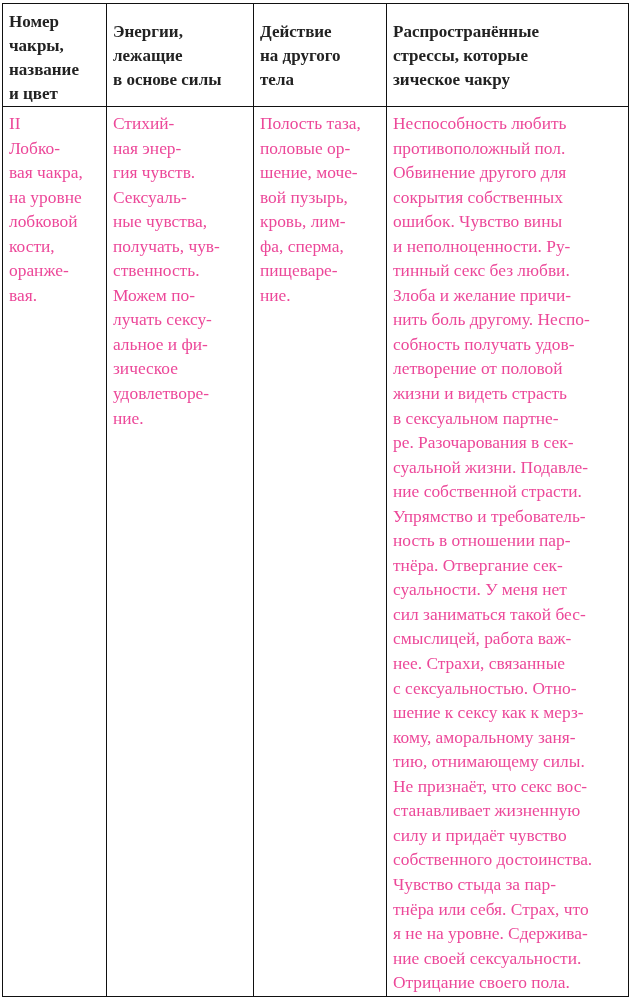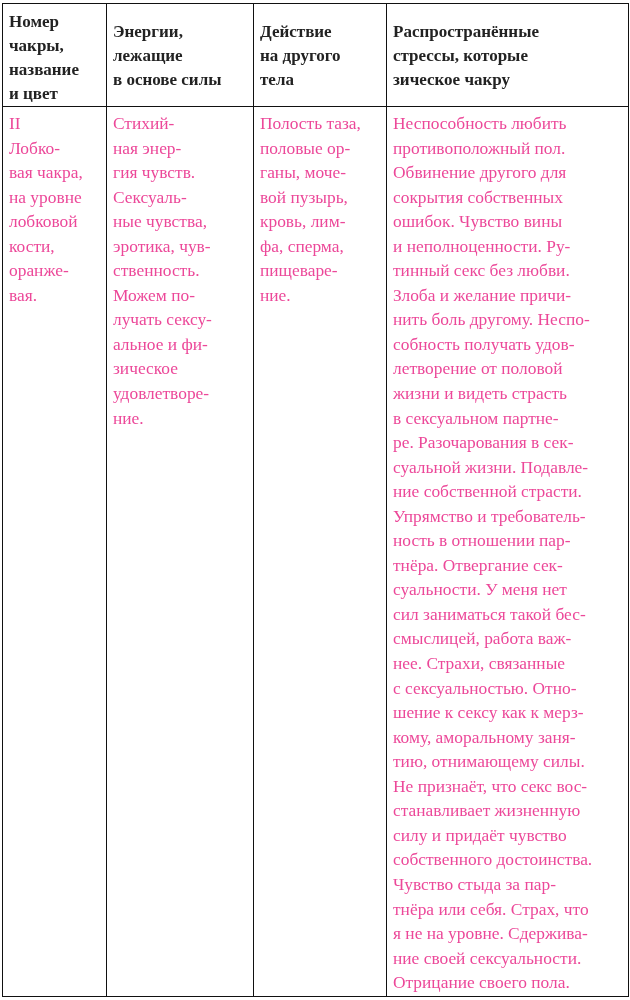--- a/index.html
+++ b/index.html
@@ -88,31 +88,31 @@
 на уровне
 лобковой
 кости,
 оранже-
 вая.</td>
       <td>Стихий-
 ная энер-
 гия чувств.
 Сексуаль-
 ные чувства,
-эротика, чув-
+получать, чув-
 ственность.
 Можем по-
 лучать сексу-
 альное и фи-
 зическое
 удовлетворе-
 ние.</td>
       <td>Полость таза,
 половые ор-
-ганы, моче-
+шение, моче-
 вой пузырь,
 кровь, лим-
 фа, сперма,
 пищеваре-
 ние.</td>
       <td>Неспособность любить
 противоположный пол.
 Обвинение другого для
 сокрытия собственных
 ошибок. Чувство вины

